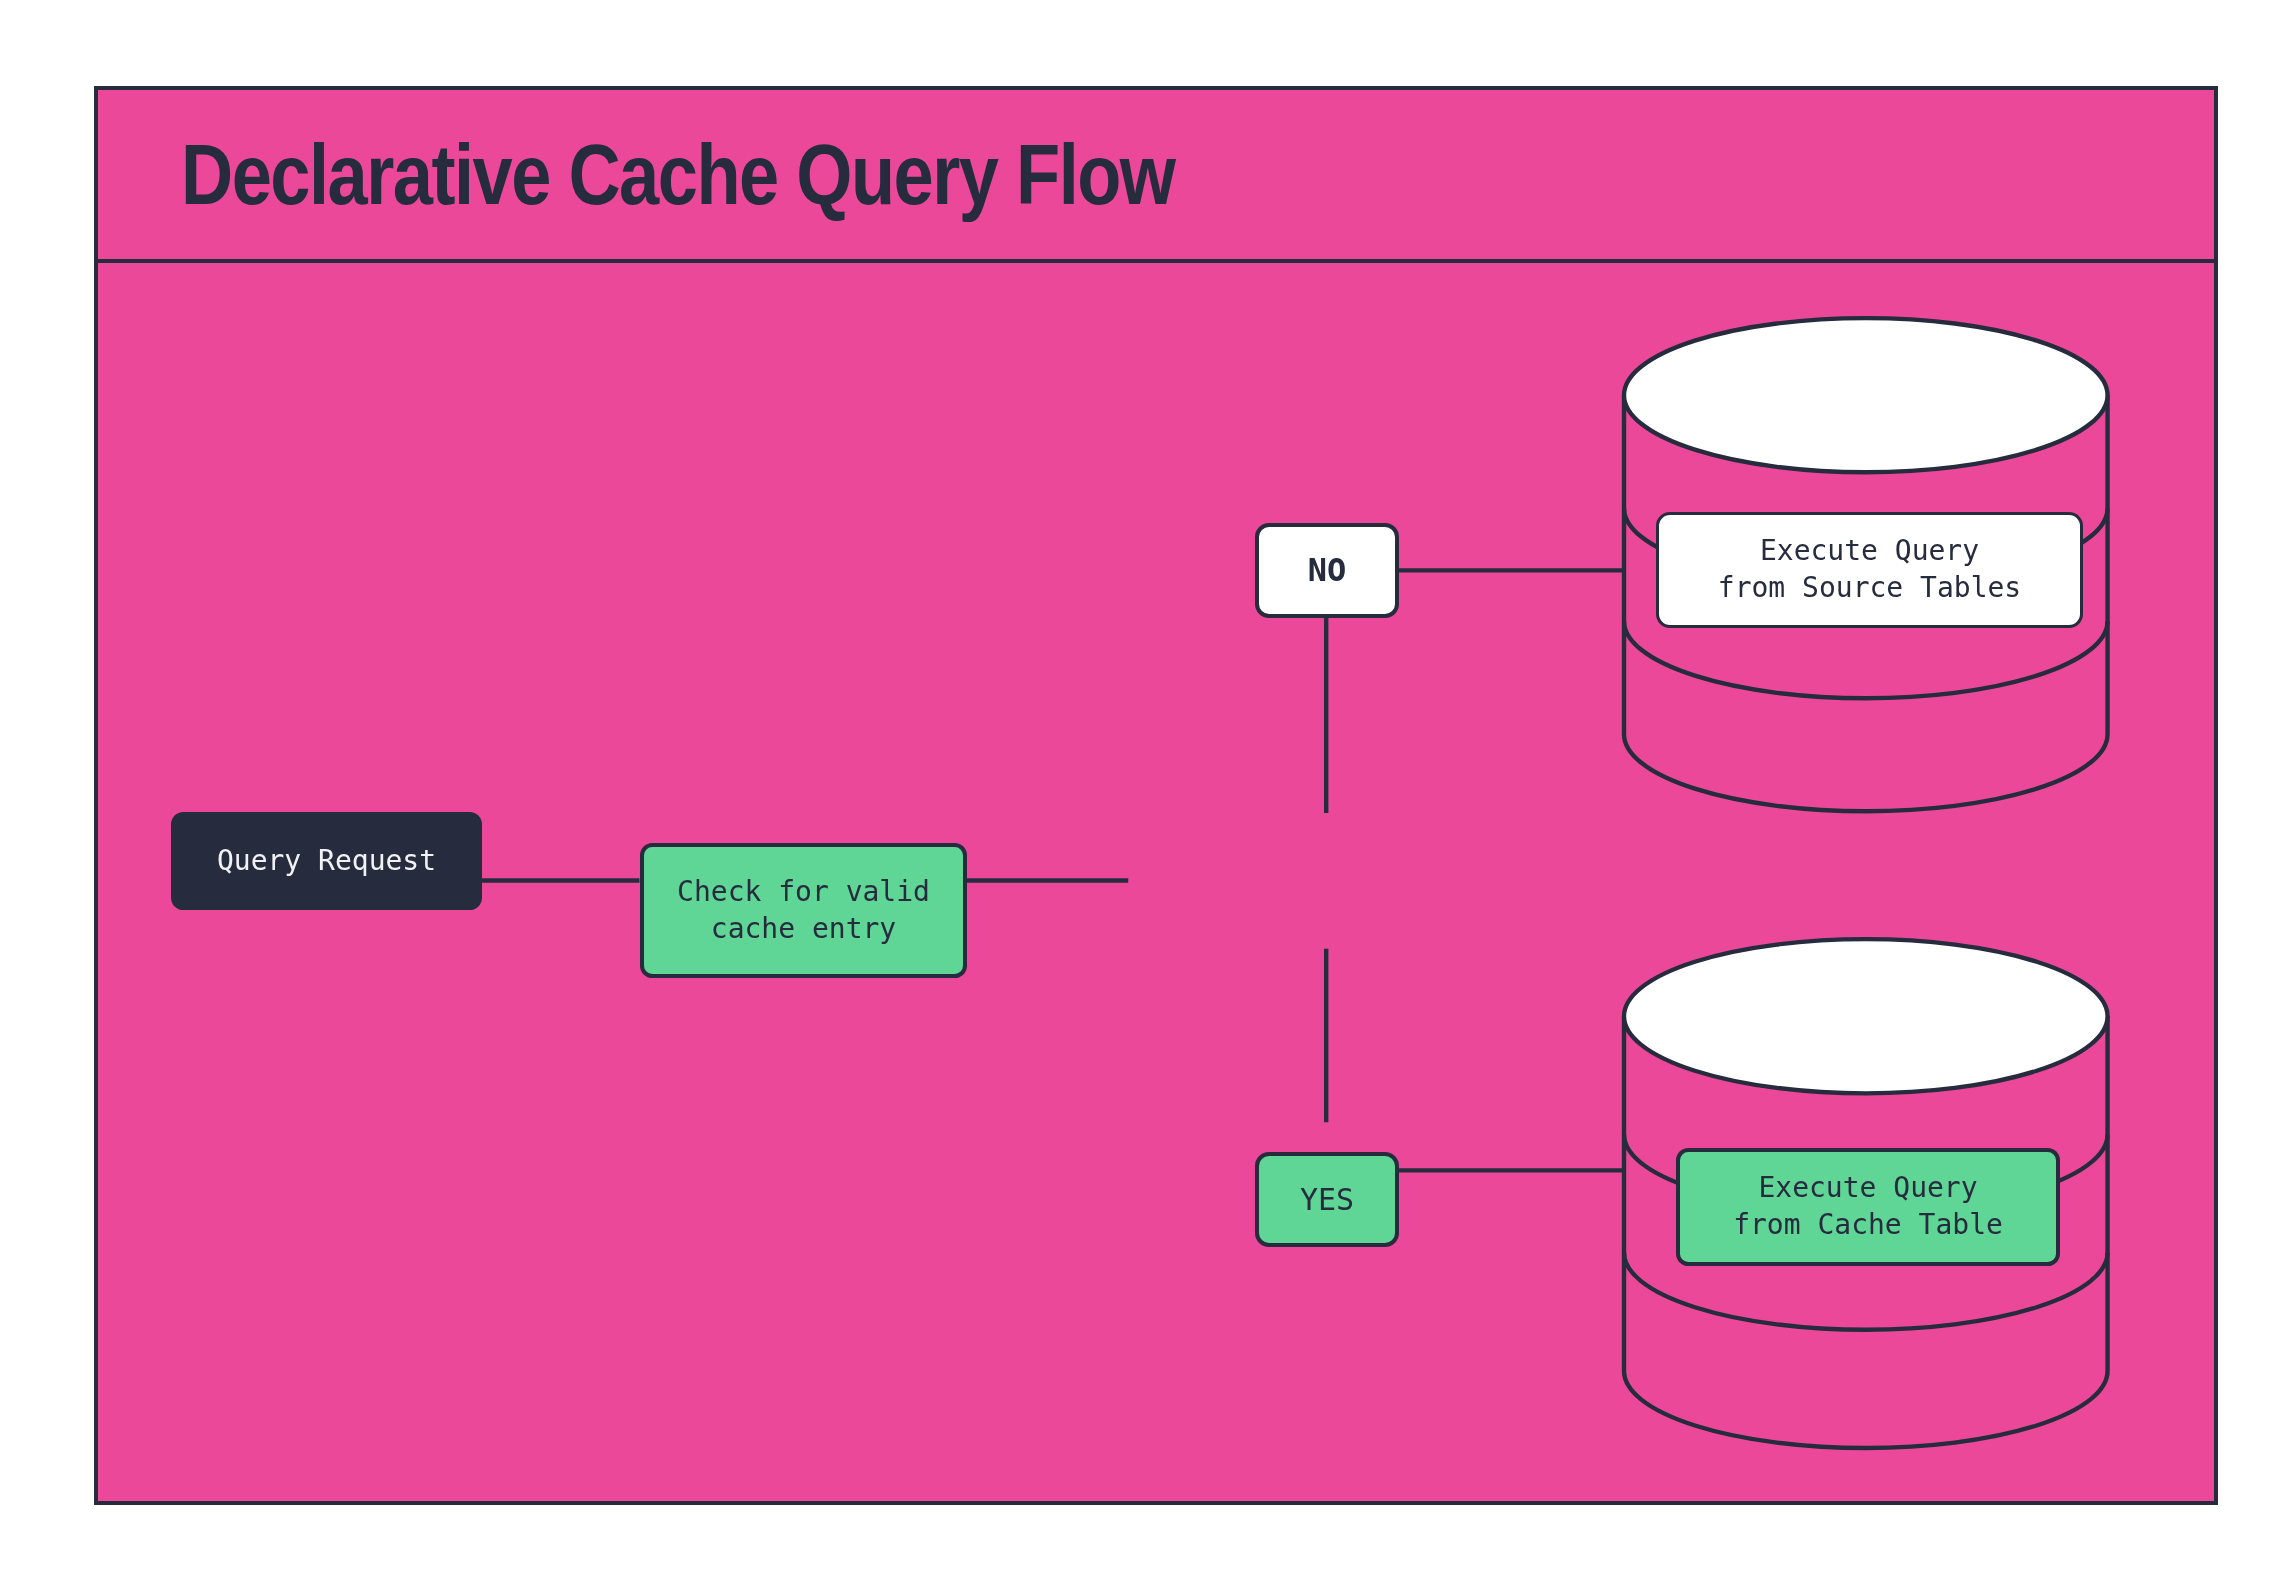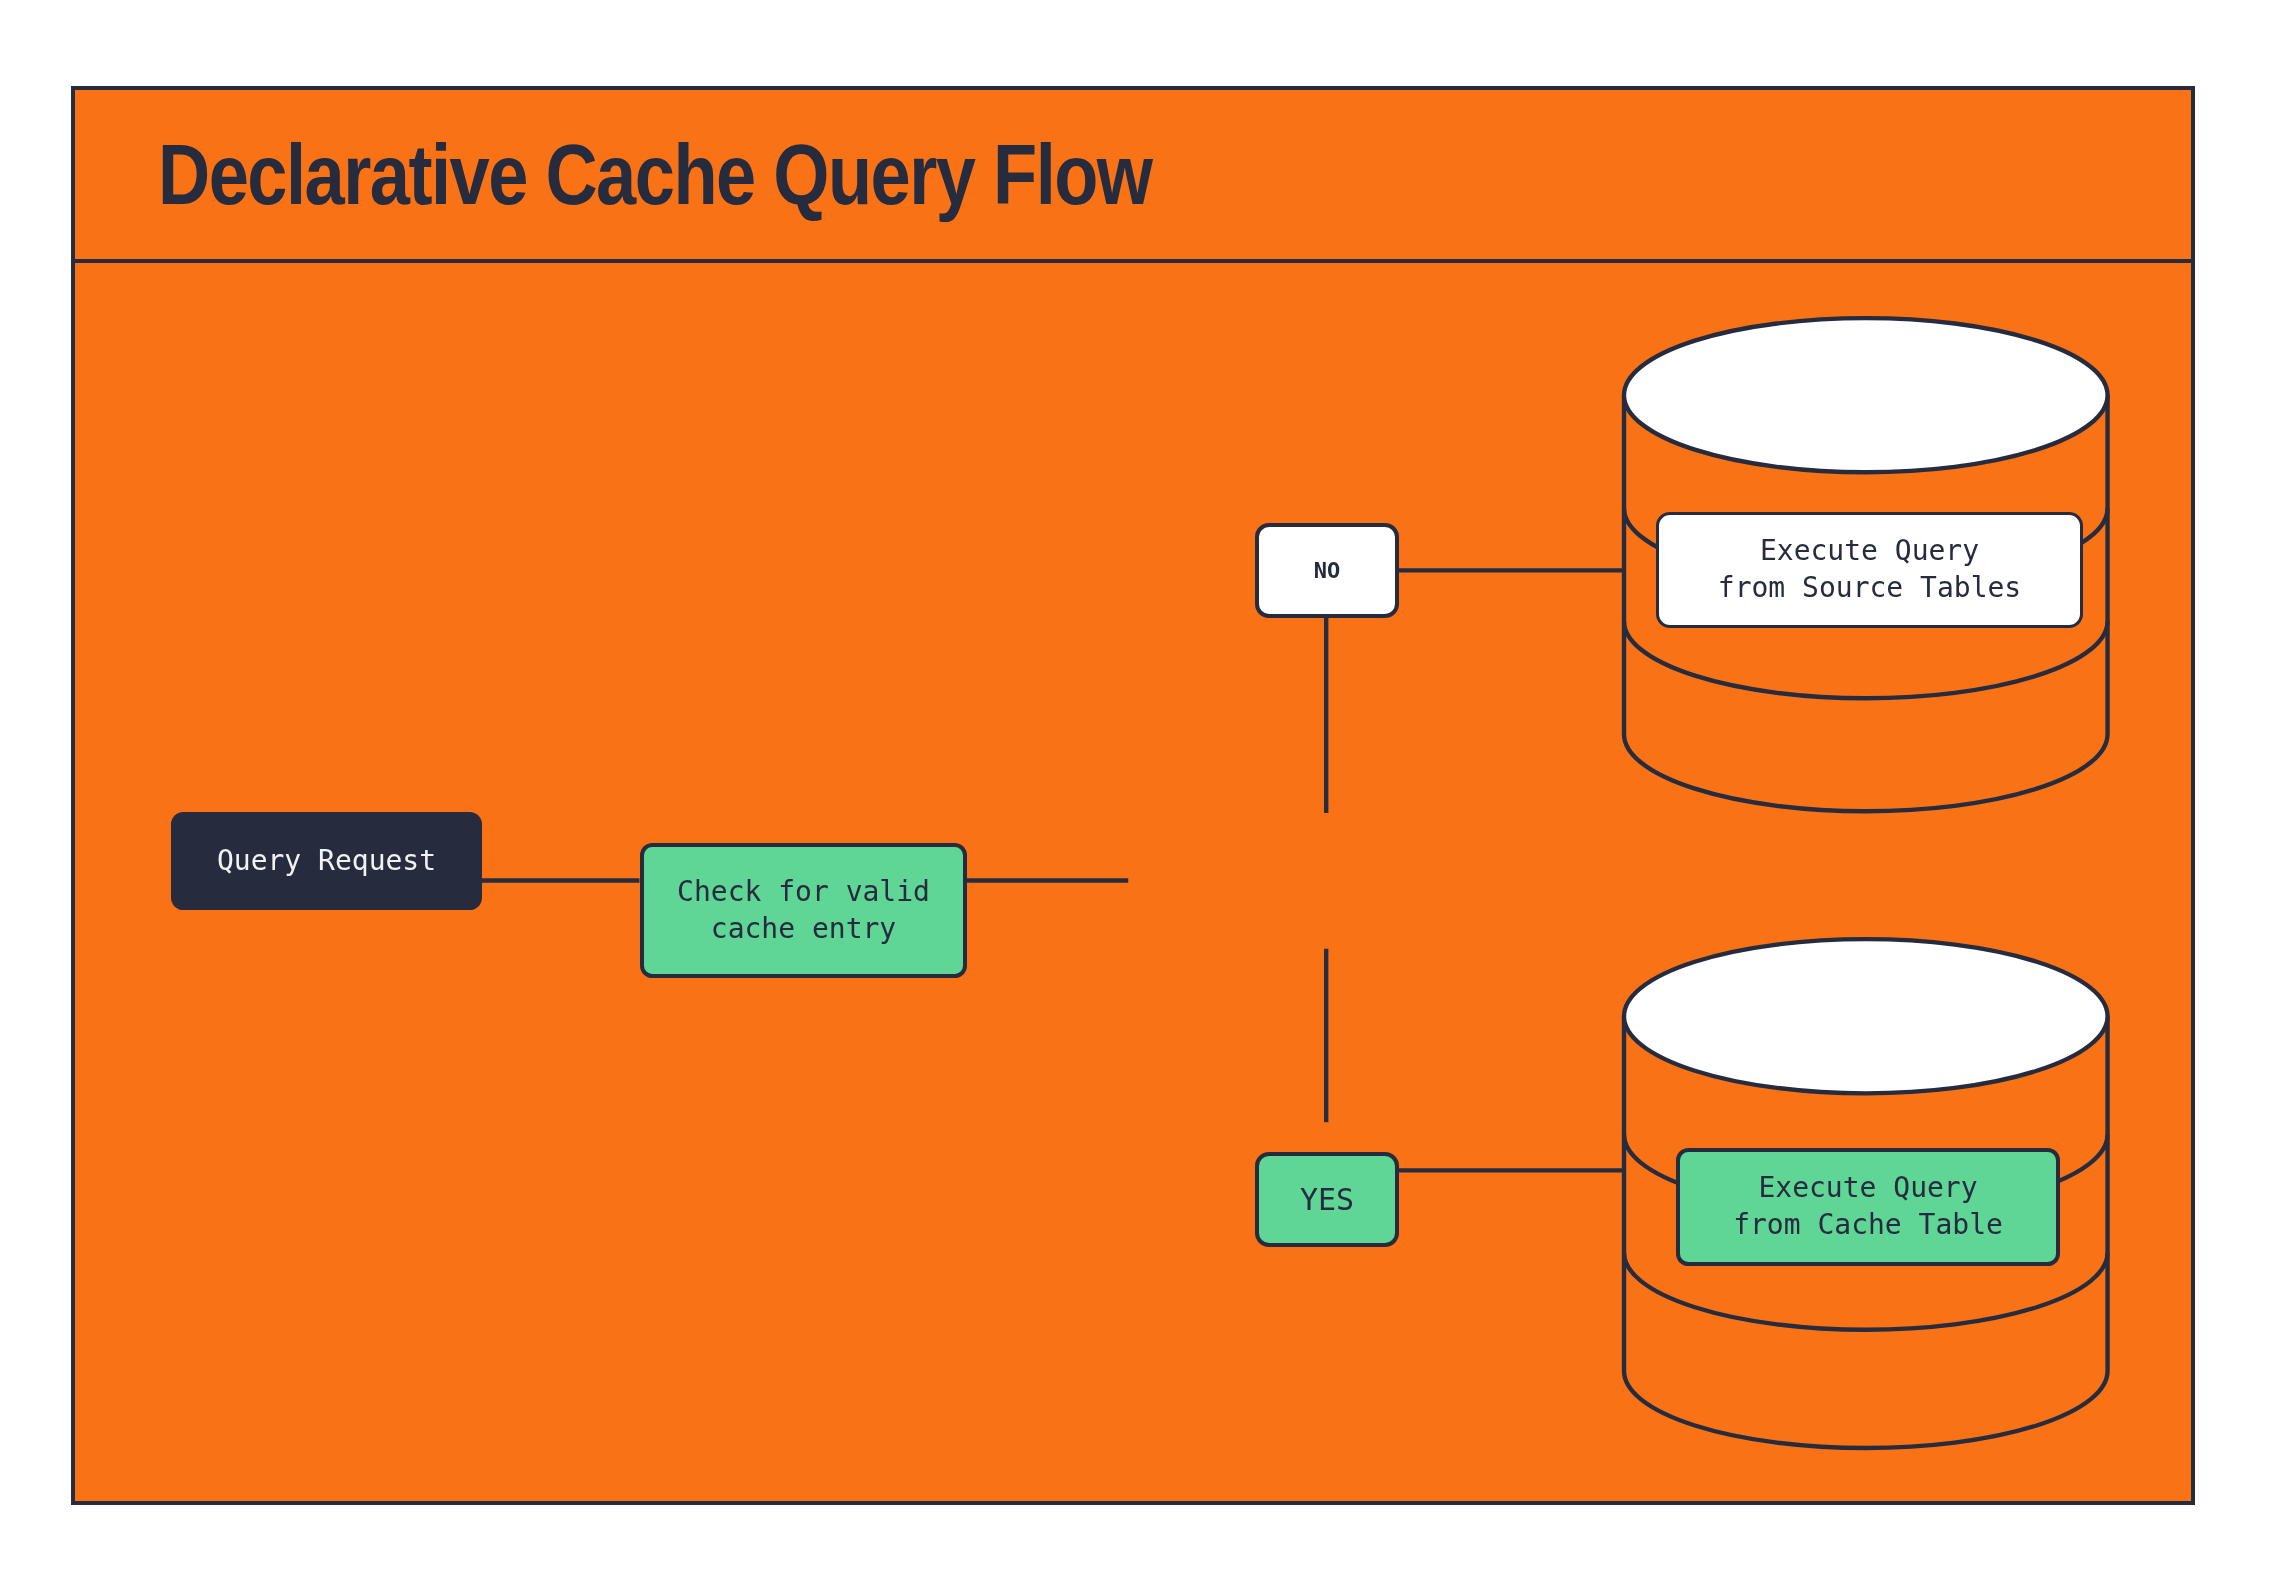--- a/index.html
+++ b/index.html
@@ -2,22 +2,22 @@
 <html style="--dark: #262C3E; --green: #5FD596; --light: #F1F2F4;font-size:14px"><head>
 <meta charset="utf-8">
 <style>
   html,body { margin:0; padding:0; background:#ffffff; }
   .canvas {
     position:relative; width:2295px; height:1591px; background:#fff;
     font-family:"DejaVu Sans Mono","Liberation Mono",monospace;
     color:var(--dark,#262C3E);
   }
   .frame {
-    position:absolute; left:71px; top:86px; width:2124px; height:1419px;
-    border:4.4px solid var(--dark,#262C3E); box-sizing:border-box; background:#f97316;
+    position:absolute; left:94px; top:86px; width:2124px; height:1419px;
+    border:4.4px solid var(--dark,#262C3E); box-sizing:border-box; background:#ec4899;
   }
   .header {
     position:absolute; left:0; top:0; width:100%; height:173px;
     border-bottom:4.4px solid var(--dark,#262C3E); box-sizing:border-box;
     display:flex; align-items:center;
   }
   .title {
     font-family:"Liberation Sans","DejaVu Sans",sans-serif;
     font-weight:700; font-size:86px; letter-spacing:-1.8px;
     color:var(--dark,#262C3E); margin-left:83px;
@@ -32,21 +32,21 @@
     text-align:center; white-space:pre-line; line-height:1.32;
   }
   .dark  { background:var(--dark,#262C3E); color:var(--light,#F1F2F4); }
   .green { background:var(--green,#5FD596); color:var(--dark,#262C3E);
            border:4.4px solid var(--dark,#262C3E);margin-top:30px; }
   .white { background:#ffffff; color:var(--dark,#262C3E);
            border:4.4px solid var(--dark,#262C3E); }
   .n-query    { left:171px;  top:812px;  width:311px; height:98px; border-radius:12.3px; font-size:28px; }
   .n-check    { left:640px;  top:813px;  width:327px; height:135px; border-radius:12.3px; font-size:28px; }
   .n-decision { left:1128px; top:813px;  width:407px; height:136px; border-radius:16px; font-size:29px; }
-  .n-no       { left:1255px; top:523px;  width:144px; height:95px; border-radius:14px; font-size:22px; font-weight:700; }
+  .n-no       { left:1255px; top:523px;  width:144px; height:95px; border-radius:14px; font-size:32px; font-weight:700; }
   .n-yes      { left:1255px; top:1122px; width:144px; height:95px; border-radius:14px; font-size:30px; font-weight:400; }
   .n-source   { left:1656px; top:512px;  width:427px; height:116px; border-radius:14px; font-size:28px; border-width:3.5px; }
   .n-cache    { left:1676px; top:1118px; width:384px; height:118px; border-radius:12.3px; font-size:28px; }
 </style>
 </head>
 <body>
 
 <div class="canvas">
   <div class="frame">
     <div class="header">

